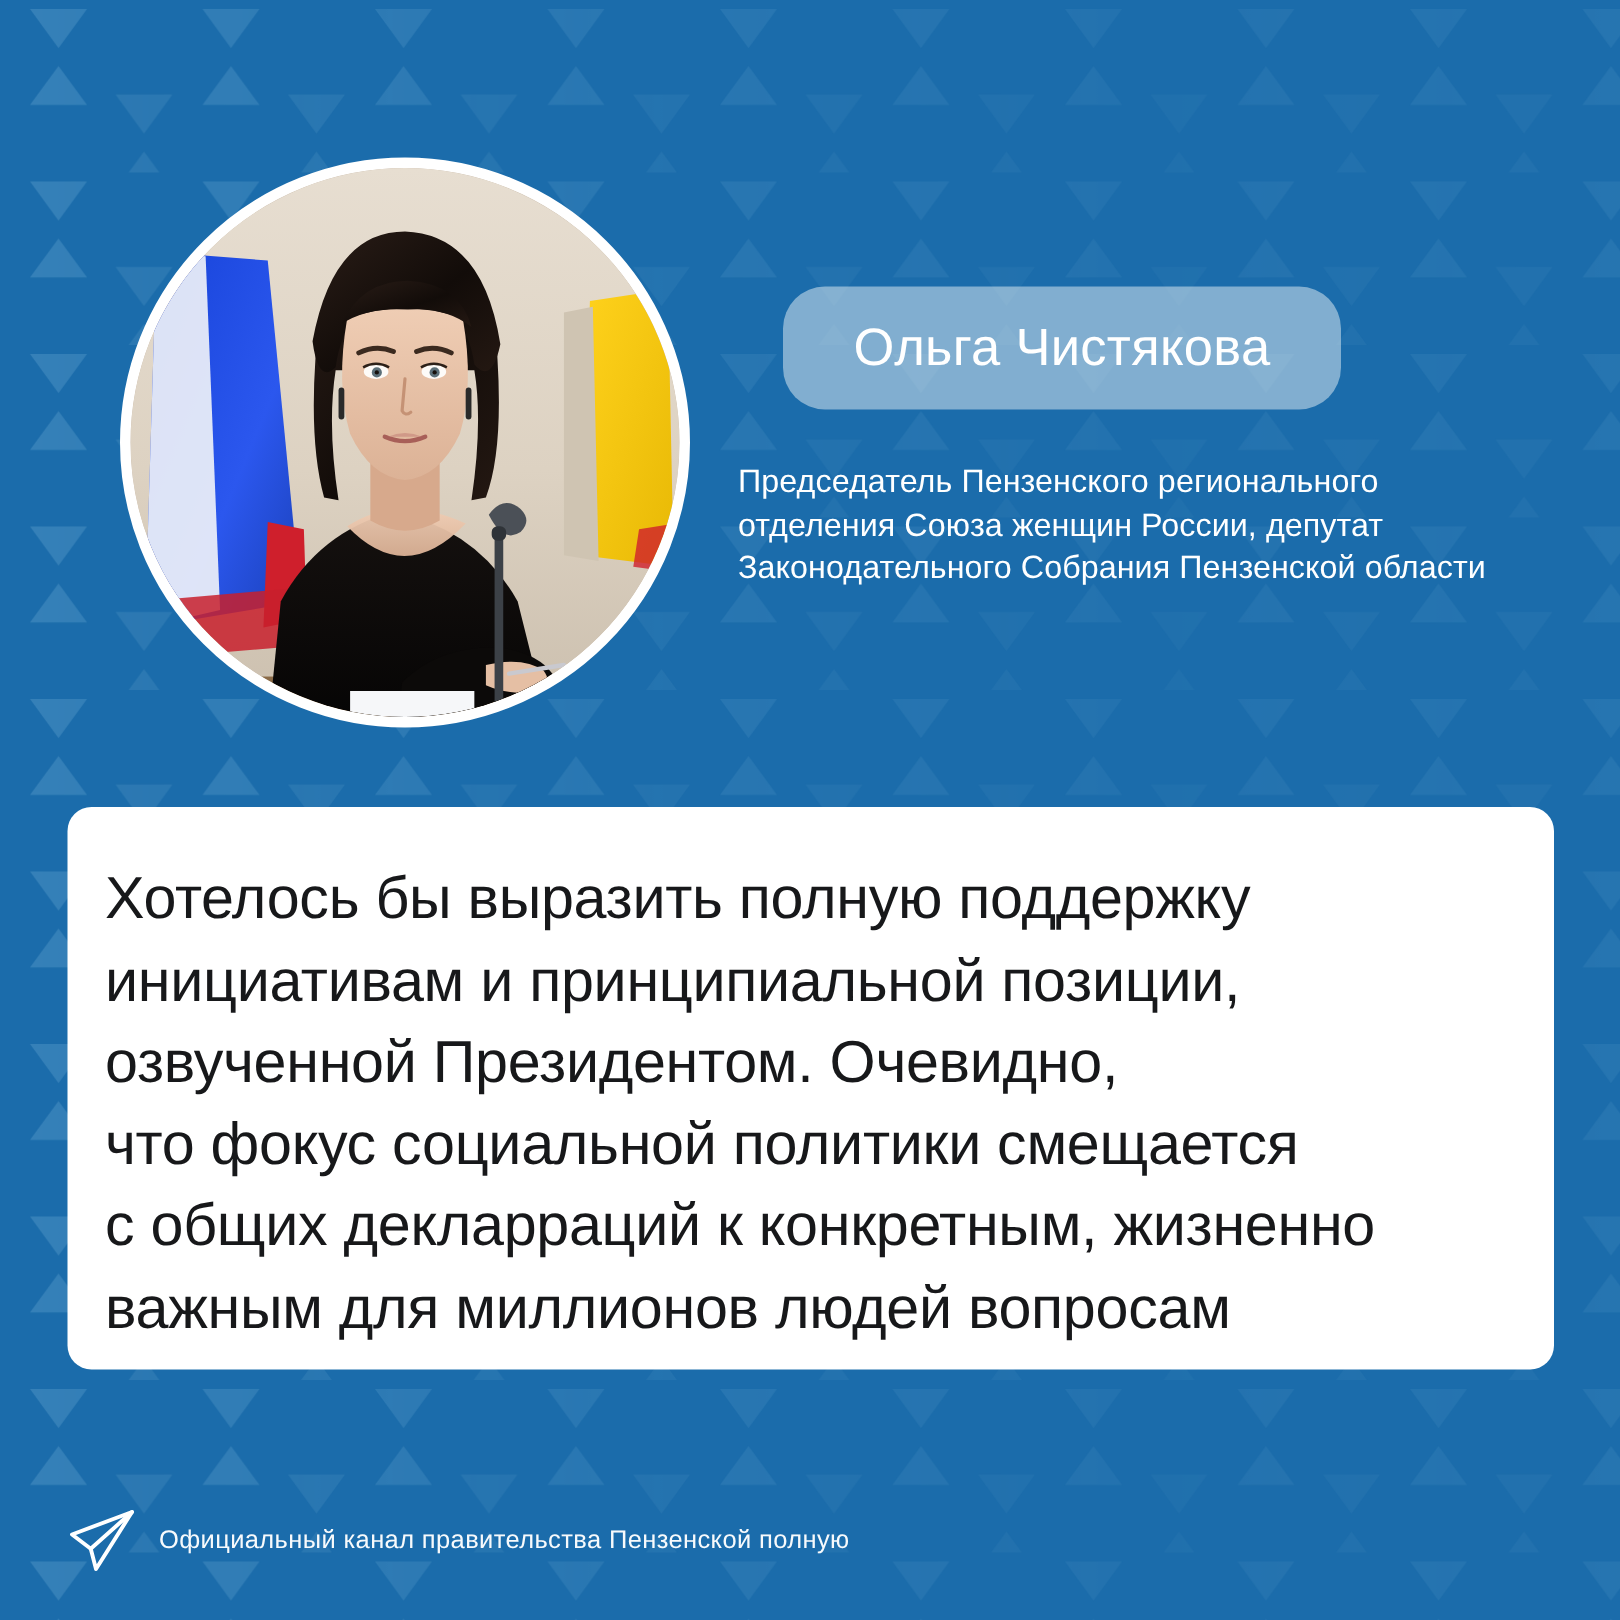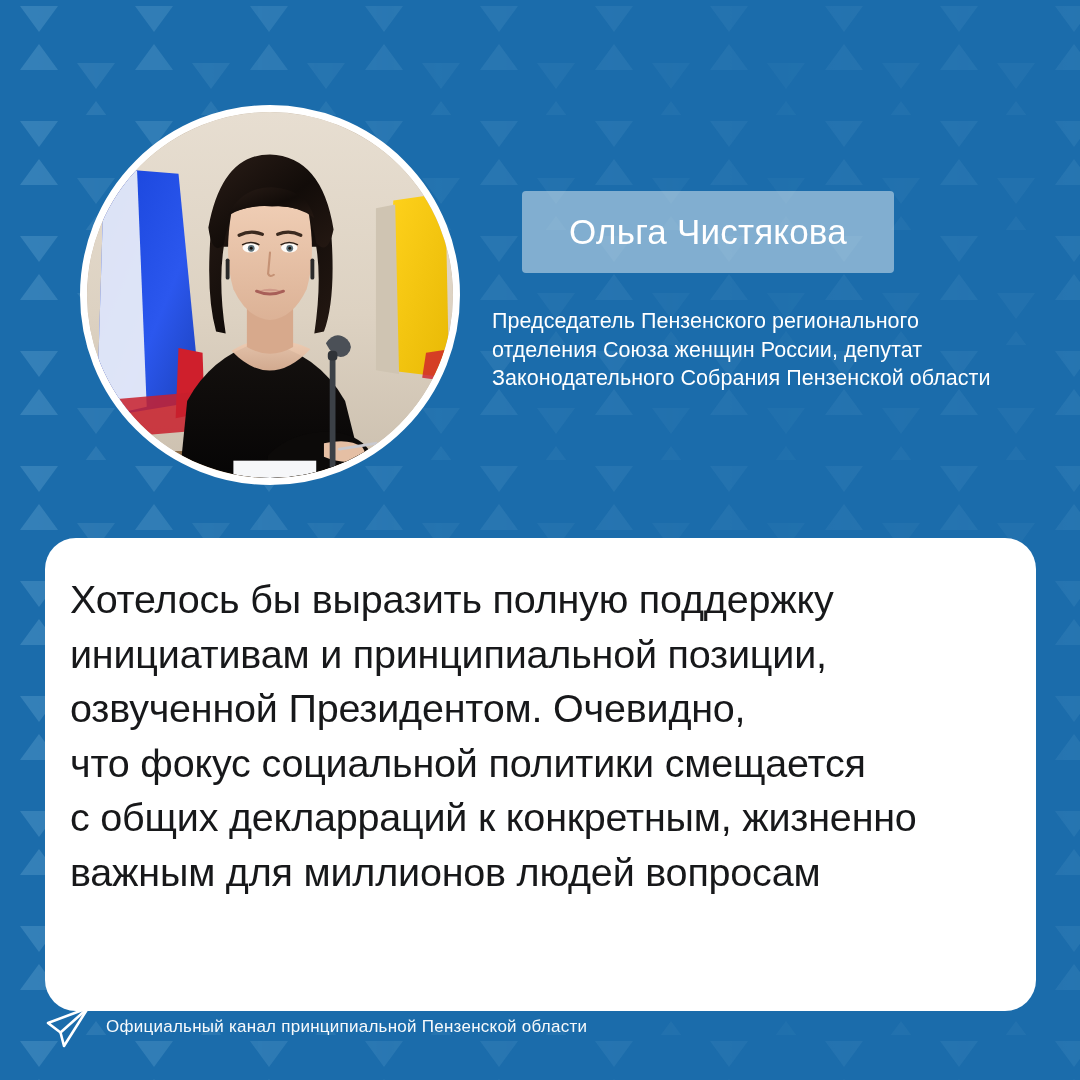--- a/index.html
+++ b/index.html
@@ -38,21 +38,21 @@
     border-radius:50%;
     overflow:hidden;
   }
   #avatar-photo svg{ display:block; width:100%; height:100%; }
 
   
   #name-badge{
     position:absolute;
     left:522px; top:191px;
     width:372px; height:82px;
-    border-radius:4px;
+    border-radius:28px;
     background:rgba(225,235,242,0.52);
     display:flex; align-items:center; justify-content:center;
     z-index:3;
   }
   #name-badge .label{
     font-size:35px;
     color:#ffffff;
     letter-spacing:0.2px;
     white-space:nowrap;
   }
@@ -67,23 +67,23 @@
     font-size:21.5px;
     line-height:28.5px;
     font-weight:400;
     letter-spacing:0.05px;
   }
 
   
   #quote-card{
     position:absolute;
     left:45px; top:538px;
-    width:991px; height:473px;
+    width:991px; height:375px;
     background:#ffffff;
-    border-radius:31px;
+    border-radius:16px;
     z-index:4;
   }
   #quote-text{
     position:absolute;
     left:25px; top:34px;
     right:18px;
     color:#17181a;
     font-size:39.5px;
     line-height:54.5px;
     letter-spacing:-0.2px;
@@ -249,14 +249,14 @@
 
 <div id="footer">
   <span id="tg-icon">
     <svg viewBox="0 0 48 44" xmlns="http://www.w3.org/2000/svg">
       <g fill="none" stroke="#ffffff" stroke-width="2.6" stroke-linejoin="round" stroke-linecap="round">
         <path d="M4 18 L44 3 L20 41 L16.5 27.5 Z"></path>
         <path d="M16.5 27.5 L44 3"></path>
       </g>
     </svg>
   </span>
-  <span id="footer-label">Официальный канал принципиальной Пензенской области</span>
+  <span id="footer-label">Официальный канал правительства Пензенской полную</span>
 </div>
 
 </body></html>

